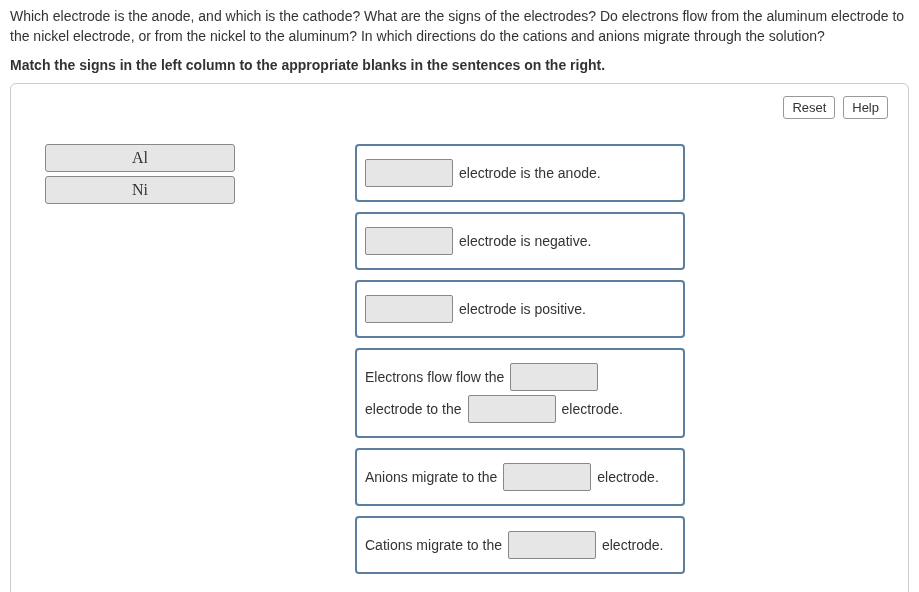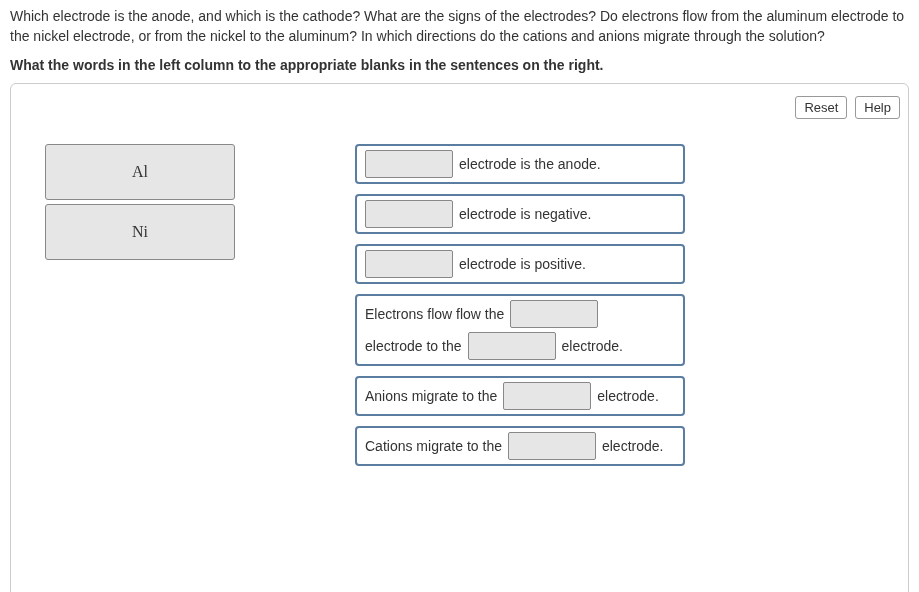--- a/index.html
+++ b/index.html
@@ -1,37 +1,37 @@
 <!DOCTYPE html>
 <html><head>
 <meta charset="utf-8">
 <style>
 html,body{margin:0;padding:0;font-family:Helvetica,Arial,sans-serif;font-size:14px;color:#333;background:#fff}
 .container{padding:6px 10px;width:899px}
 .question-text{line-height:1.45;margin-bottom:10px}
 .instruction{font-weight:bold;margin-bottom:10px}
 .panel{border:1px solid #ccc;border-radius:6px;padding:12px 14px 20px;position:relative;min-height:480px}
-.toolbar{position:absolute;top:12px;right:8px}
+.toolbar{position:absolute;top:12px;right:20px}
 .btn{display:inline-block;border:1px solid #999;border-radius:3px;padding:3px 8px;font-size:13px;background:#fff;cursor:pointer;margin-left:4px}
 .work-area{display:flex;margin-top:48px}
 .word-bank{width:190px;margin-left:20px}
-.word{border:1px solid #888;border-radius:3px;background:#e6e6e6;text-align:center;padding:18px 0;margin-bottom:4px;font-family:"Times New Roman",serif;font-size:16px;cursor:move}
+.word{border:1px solid #888;border-radius:3px;background:#e6e6e6;text-align:center;padding:4px 0;margin-bottom:4px;font-family:"Times New Roman",serif;font-size:16px;cursor:move}
 .sentences{margin-left:120px;width:330px}
-.sentence-box{border:2px solid #5b7da0;border-radius:4px;padding:4px 8px;margin-bottom:10px;line-height:2.0;display:flex;flex-wrap:wrap;align-items:center;gap:4px 6px}
+.sentence-box{border:2px solid #5b7da0;border-radius:4px;padding:13px 8px;margin-bottom:10px;line-height:2.0;display:flex;flex-wrap:wrap;align-items:center;gap:4px 6px}
 .sentence-box.single{line-height:1}
 .drop-slot{display:inline-block;width:86px;height:26px;border:1px solid #888;background:#e6e6e6;border-radius:2px;vertical-align:middle}
 .txt{white-space:nowrap}
 </style>
 </head>
 <body>
 
 <div class="container">
 
   <div class="question-text">Which electrode is the anode, and which is the cathode? What are the signs of the electrodes? Do electrons flow from the aluminum electrode to the nickel electrode, or from the nickel to the aluminum? In which directions do the cations and anions migrate through the solution?</div>
-  <div class="instruction">What the words in the left column to the appropriate blanks in the sentences on the right.</div>
+  <div class="instruction">Match the signs in the left column to the appropriate blanks in the sentences on the right.</div>
 
   <div class="panel">
 
     <div class="toolbar">
       <span class="btn">Reset</span>
       <span class="btn">Help</span>
     </div>
 
     <div class="work-area">
 

